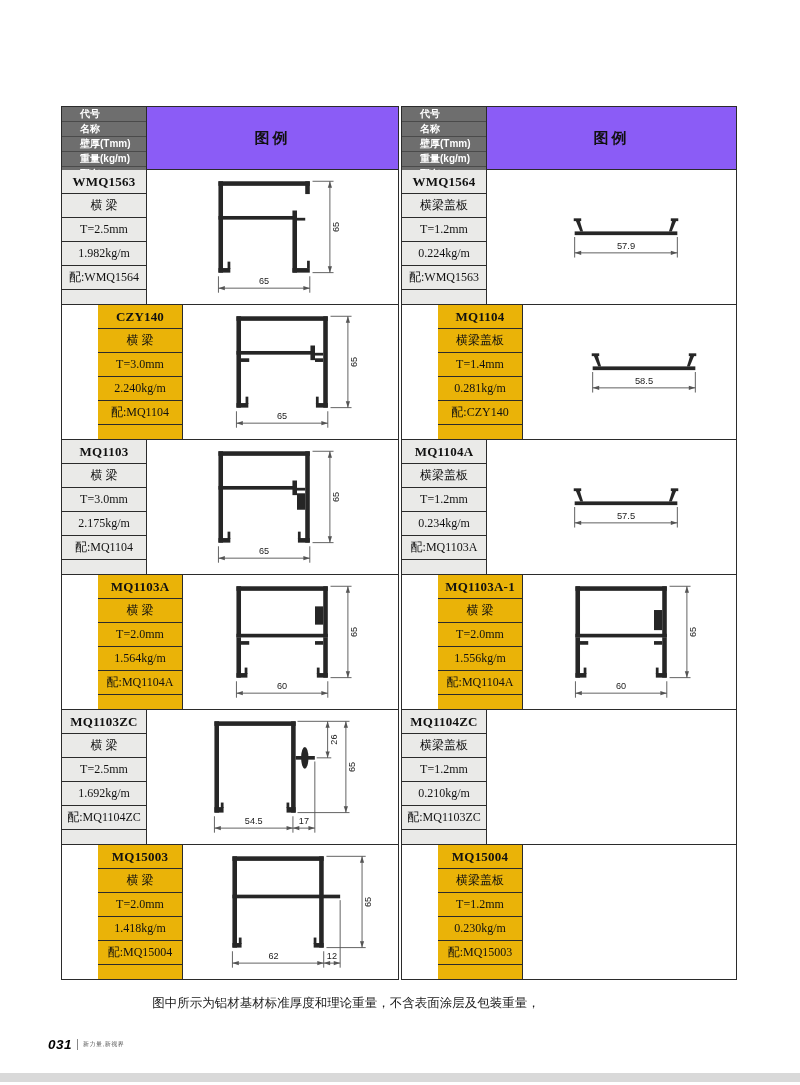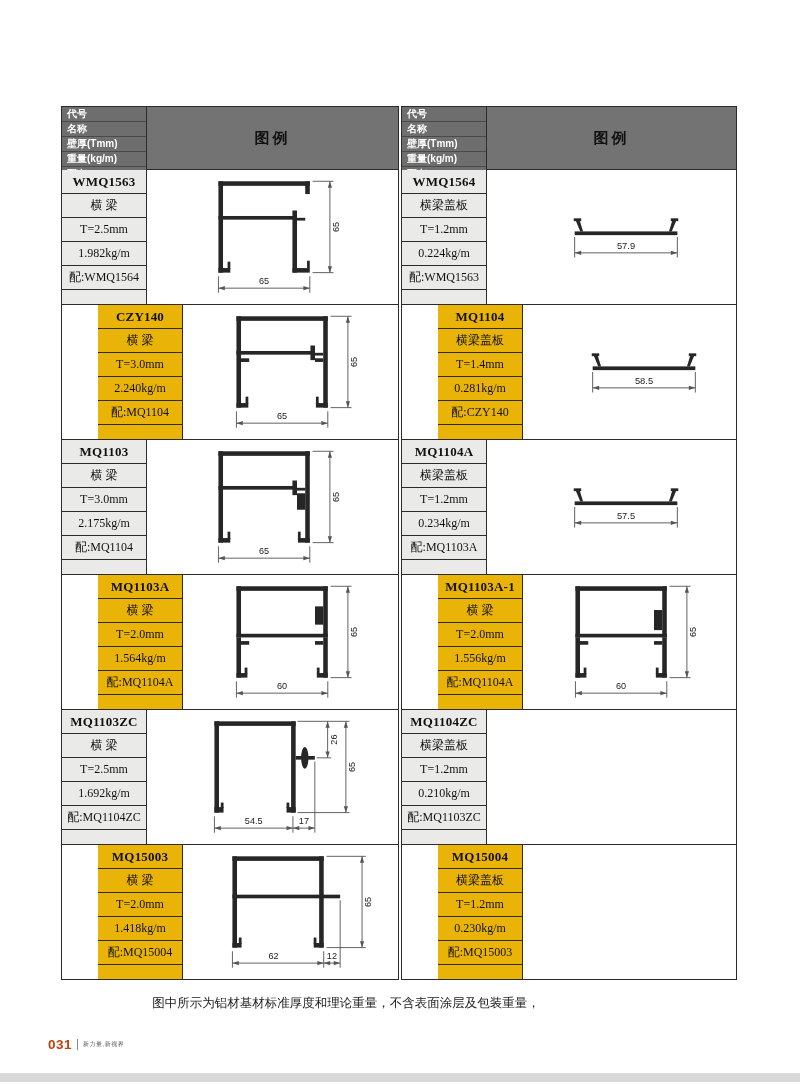--- a/index.html
+++ b/index.html
@@ -6,23 +6,23 @@
   body { background:#ffffff; font-family:"Liberation Sans", sans-serif; }
   .page { position:relative; width:800px; height:1085px; background:#ffffff; overflow:hidden; }
 
   .tbl { position:absolute; top:106px; border:1.5px solid #2b2b2b; background:#fff; }
   .tbl.left  { left:61px;  width:338px; }
   .tbl.right { left:401px; width:336px; }
 
   .hdr { display:flex; height:62px; }
   .hdr-labels { width:85px; display:flex; flex-direction:column; border-right:1px solid #2b2b2b; }
   .hdr-cell { flex:1 1 auto; background:#6e6e6e; color:#ffffff; font-size:10px; font-weight:bold;
-              padding-left:5px; display:flex; align-items:center; border-bottom:1px solid #4a4a4a; }
+              padding-left:18px; display:flex; align-items:center; border-bottom:1px solid #4a4a4a; }
   .hdr-cell:last-child { border-bottom:none; }
-  .hdr-legend { flex:1; background:#737373; display:flex; align-items:center; justify-content:center;
+  .hdr-legend { flex:1; background:#8b5cf6; display:flex; align-items:center; justify-content:center;
                 font-size:15px; font-weight:bold; letter-spacing:3px; color:#111; }
 
   .blk { display:flex; height:135px; border-top:1px solid #2b2b2b; }
   .blk-labels { width:85px; display:flex; flex-direction:column; border-right:1px solid #2b2b2b; }
   .blk.gray   .blk-labels { background:#eaeae8; }
   .blk.yellow .blk-labels { background:#eab308;margin-left:36px; }
   .cell { height:24px; flex:0 0 auto; border-bottom:1px solid #2b2b2b; display:flex;
           align-items:center; justify-content:center; font-size:12px; color:#111;font-family:Liberation Serif, serif; }
   .cell.code { font-weight:bold; font-size:13px; letter-spacing:0.2px; }
   .filler { flex:1 1 auto; }
@@ -30,21 +30,21 @@
              align-items:center; justify-content:center;margin-left:28px; }
 
   svg .p  { fill:#262626; }
   svg .dl { stroke:#555; stroke-width:1; fill:none; }
   svg .ar { fill:#555; }
   svg .dt { font-size:10px; fill:#222; font-family:"Liberation Sans", sans-serif; }
 
   .note { position:absolute; top:994px; left:0; width:692px; text-align:center;
           font-size:12.5px; color:#1a1a1a; line-height:1.55; }
   .pageno { position:absolute; left:48px; top:1037px; display:flex; align-items:center; gap:5px; }
-  .pageno .num { font-size:13.5px; font-weight:bold; color:#c2410c; letter-spacing:0.5px; }
+  .pageno .num { font-size:13.5px; font-weight:bold; color:#000000; letter-spacing:0.5px;font-style:italic; }
   .pageno .bar { width:1px; height:11px; background:#888; }
   .pageno .slogan { font-size:6px; color:#555; letter-spacing:0.5px; }
   .bottom-strip { position:absolute; left:0; top:1073px; width:800px; height:9px; background:#d9d9d9; }
 </style>
 </head>
 <body>
 
 <div class="page">
 
   <div class="tbl left">

